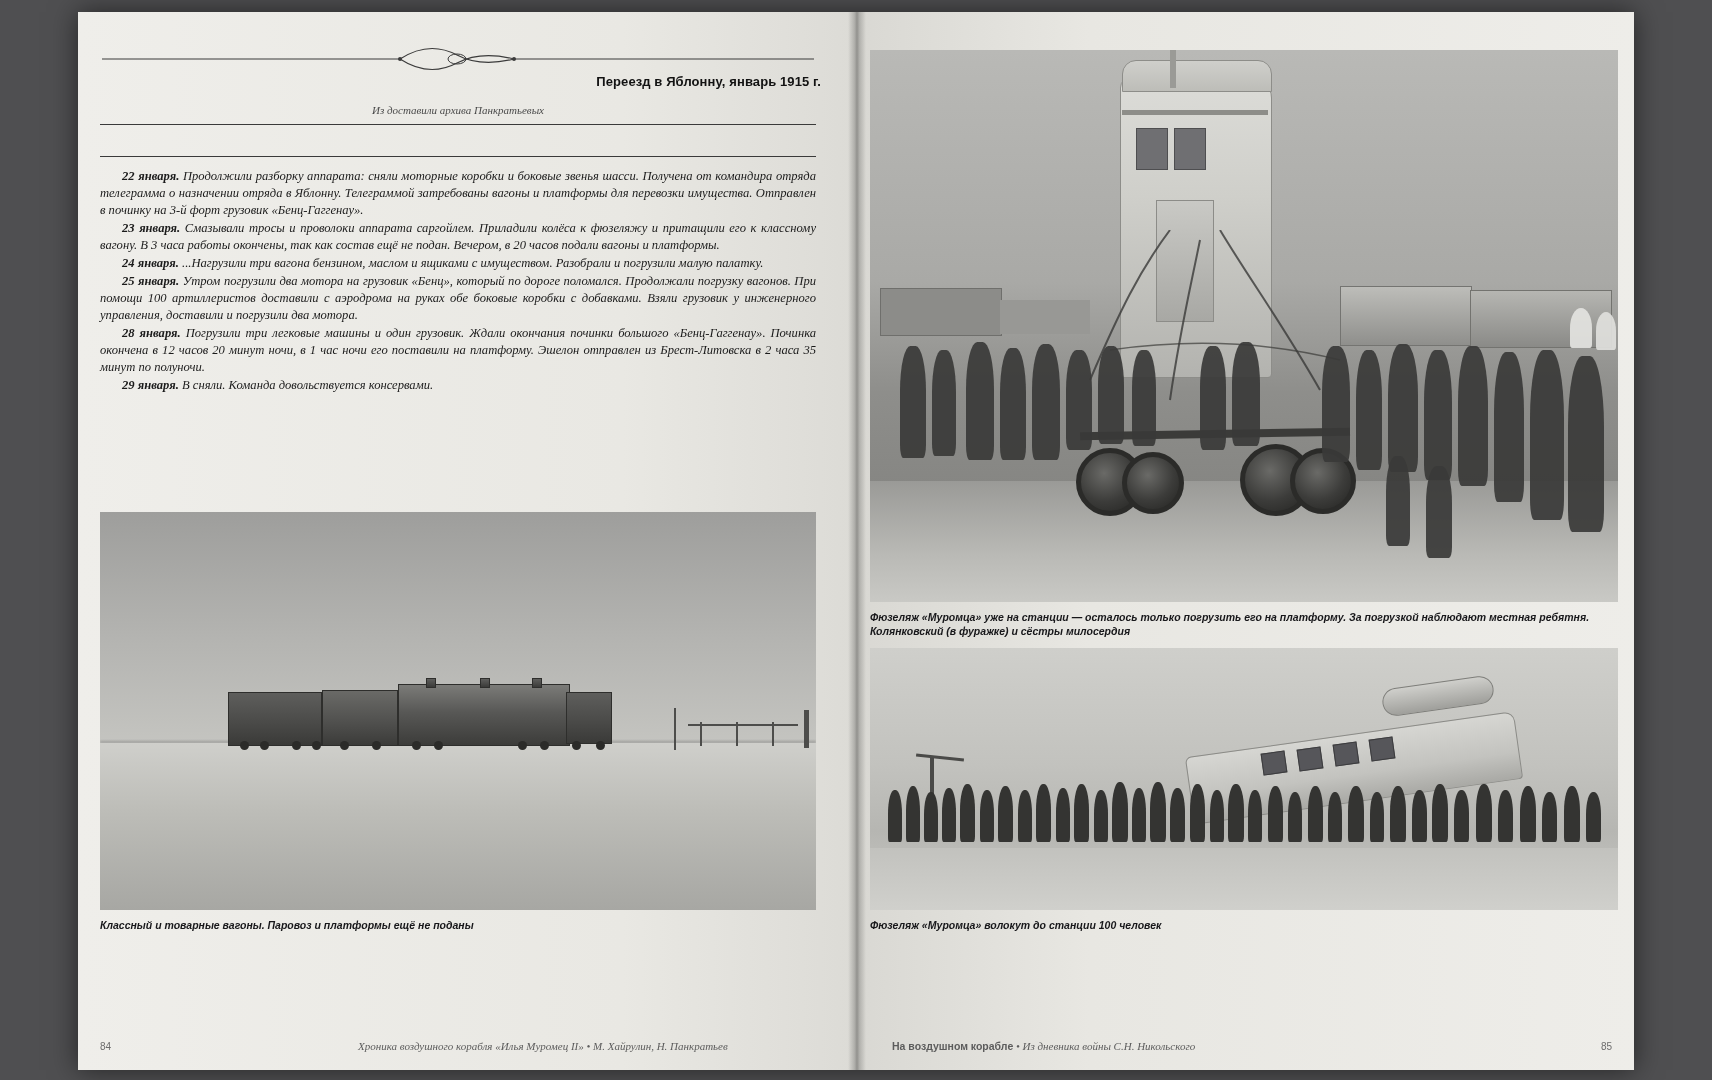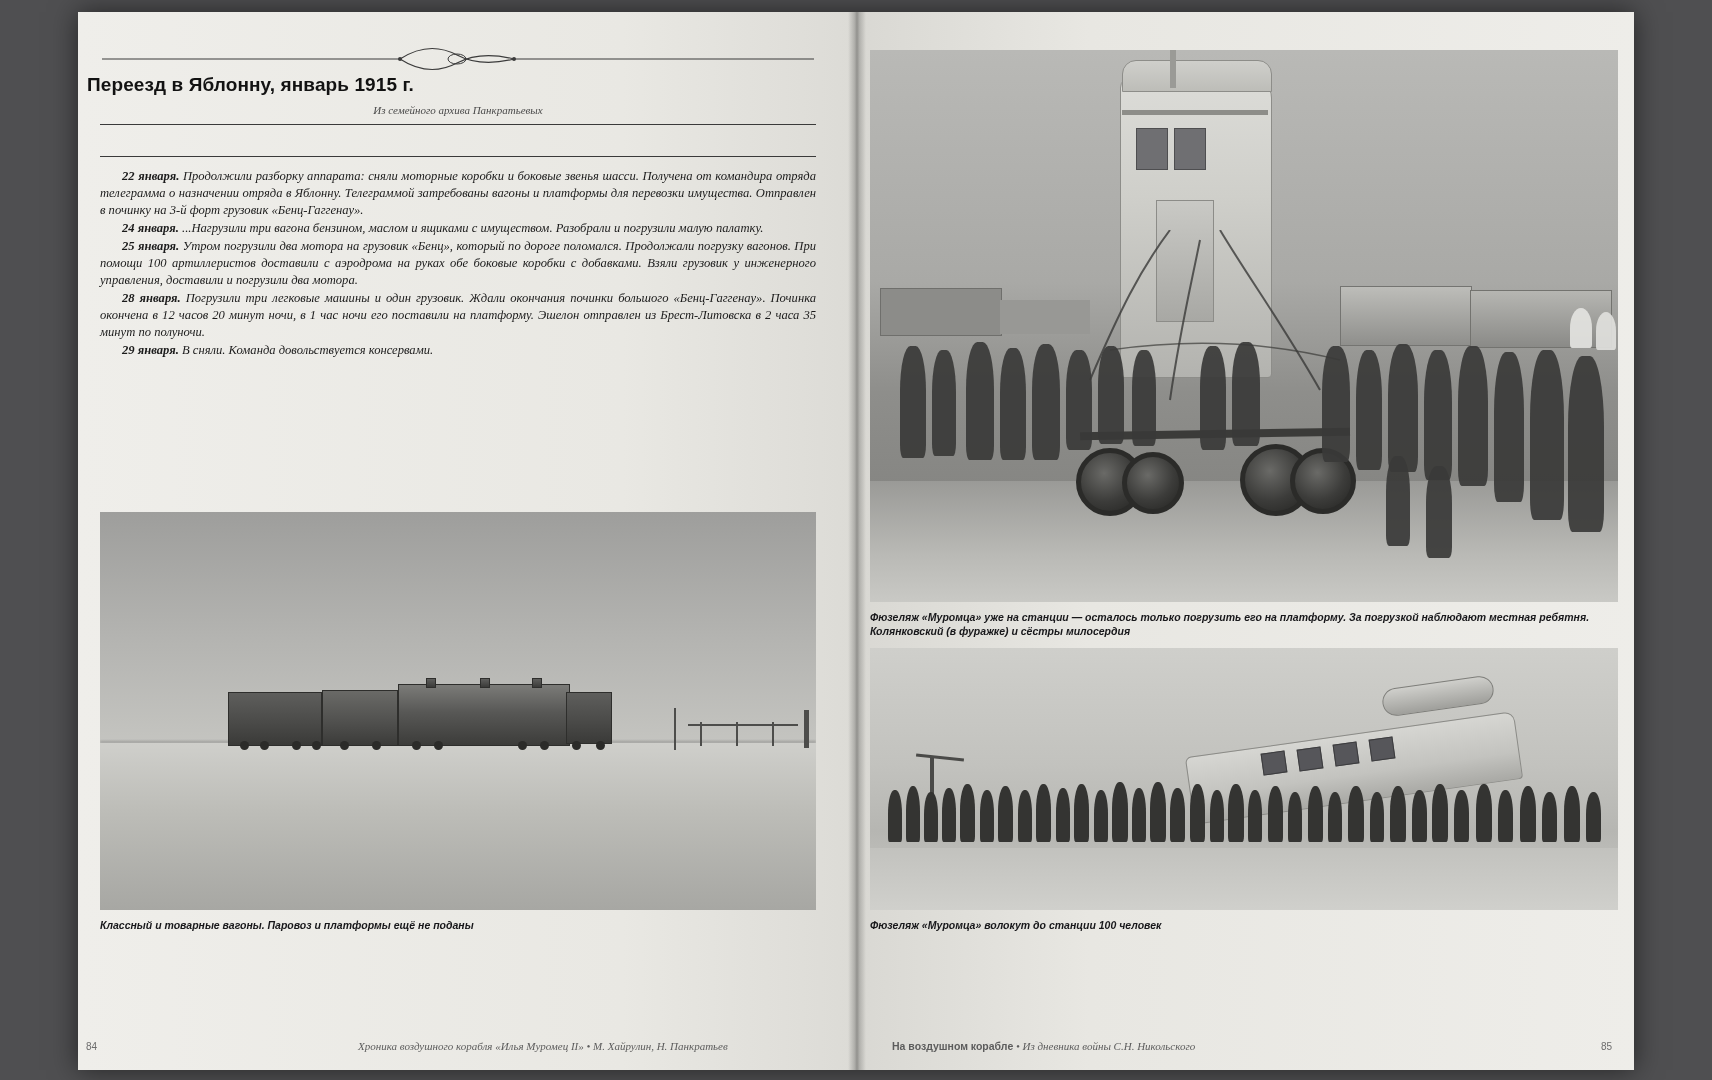--- a/index.html
+++ b/index.html
@@ -52,27 +52,27 @@
   
   .ornament {
     position: absolute;
     left: 22px;
     top: 28px;
     width: 716px;
     height: 38px;
   }
   .title {
     position: absolute;
-    left: 9px;
+    left: 27px;
     top: 62px;
     width: 716px;
-    text-align: left;
+    text-align: right;
     font-family: "Liberation Sans", sans-serif;
     font-weight: bold;
-    font-size: 19px;
+    font-size: 13px;
     color: #121212;
     letter-spacing: 0.1px;
   }
   .subtitle {
     position: absolute;
     left: 22px;
     top: 92px;
     width: 716px;
     text-align: center;
     font-style: italic;
@@ -246,27 +246,28 @@
         <path d="M2 19 L300 19" stroke="#3b3b3b" stroke-width="1.1" fill="none"></path>
         <path d="M414 19 L714 19" stroke="#3b3b3b" stroke-width="1.1" fill="none"></path>
         <path d="M300 19 C320 6, 340 6, 357 15 C374 24, 394 24, 414 19" stroke="#3b3b3b" stroke-width="1.1" fill="none"></path>
         <path d="M300 19 C320 32, 340 32, 357 23 C374 14, 394 14, 414 19" stroke="#3b3b3b" stroke-width="1.1" fill="none"></path>
         <ellipse cx="357" cy="19" rx="9" ry="5" stroke="#3b3b3b" stroke-width="1" fill="none"></ellipse>
         <circle cx="300" cy="19" r="2" fill="#3b3b3b"></circle>
         <circle cx="414" cy="19" r="2" fill="#3b3b3b"></circle>
       </svg>
 
       <div class="title">Переезд в Яблонну, январь 1915 г.</div>
-      <div class="subtitle">Из семейного архива Панкратьевых</div>
+      <div class="subtitle">Из доставили архива Панкратьевых</div>
 
       <div class="rule-top"></div>
       <div class="rule-bottom"></div>
 
       <div class="body-text" id="journal-entries">
           <p><b>22 января.</b><span> Продолжили разборку аппарата: сняли моторные коробки и боковые звенья шасси. Получена от командира отряда телеграмма о назначении отряда в Яблонну. Телеграммой затребованы вагоны и платформы для перевозки имущества. Отправлен в починку на 3-й форт грузовик «Бенц-Гаггенау».</span></p>
+          <p><b>23 января.</b><span> Смазывали тросы и проволоки аппарата саргойлем. Приладили колёса к фюзеляжу и притащили его к классному вагону. В 3 часа работы окончены, так как состав ещё не подан. Вечером, в 20 часов подали вагоны и платформы.</span></p>
           <p><b>24 января.</b><span> ...Нагрузили три вагона бензином, маслом и ящиками с имуществом. Разобрали и погрузили малую палатку.</span></p>
           <p><b>25 января.</b><span> Утром погрузили два мотора на грузовик «Бенц», который по дороге поломался. Продолжали погрузку вагонов. При помощи 100 артиллеристов доставили с аэродрома на руках обе боковые коробки с добавками. Взяли грузовик у инженерного управления, доставили и погрузили два мотора.</span></p>
           <p><b>28 января.</b><span> Погрузили три легковые машины и один грузовик. Ждали окончания починки большого «Бенц-Гаггенау». Починка окончена в 12 часов 20 минут ночи, в 1 час ночи его поставили на платформу. Эшелон отправлен из Брест-Литовска в 2 часа 35 минут по полуночи.</span></p>
           <p><b>29 января.</b><span> В сняли. Команда довольствуется консервами.</span></p>
         </div>
 
       <div class="photo" id="photo-train">
         <div class="sky"></div>
         <div class="horizon"></div>
         <div class="ground"></div>
@@ -295,21 +296,21 @@
         <div class="pole" style="left:574px; top:196px; height:42px;"></div>
         <div class="pole" style="left:588px; top:212px; width:110px; height:2px;"></div>
         <div class="pole" style="left:600px; top:210px; height:24px;"></div>
         <div class="pole" style="left:636px; top:210px; height:24px;"></div>
         <div class="pole" style="left:672px; top:210px; height:24px;"></div>
         <div class="pole" style="left:704px; top:198px; width:5px; height:38px;"></div>
       </div>
 
       <div class="caption" style="left:22px; top:906px; width:716px;">Классный и товарные вагоны. Паровоз и платформы ещё не поданы</div>
 
-      <div class="folio" style="left:8px;">84</div>
+      <div class="folio" style="left:22px;">84</div>
       <div class="runhead" style="left:280px;">Хроника воздушного корабля «Илья Муромец II» • М. Хайрулин, Н. Панкратьев</div>
     </div>
 
     <div class="page-right">
 
       <div class="photo" id="photo-fuselage">
         <div class="bg"></div>
         <div class="snowground"></div>
 
         <div style="position:absolute; left:10px; top:238px; width:120px; height:46px; background:#8c8c89; border:1px solid #6f6f6c;"></div>

